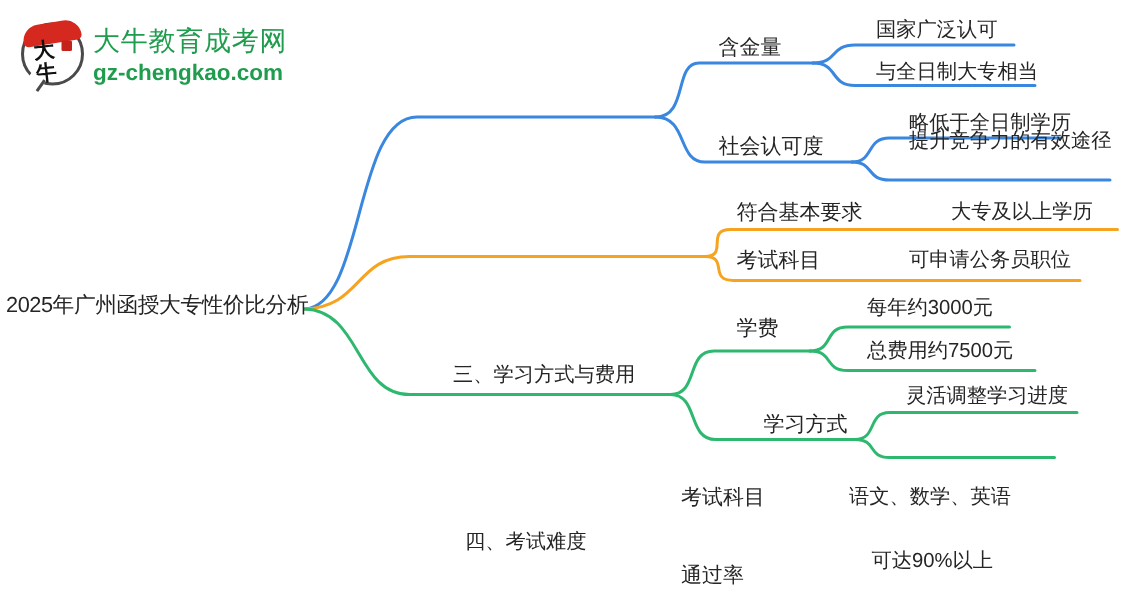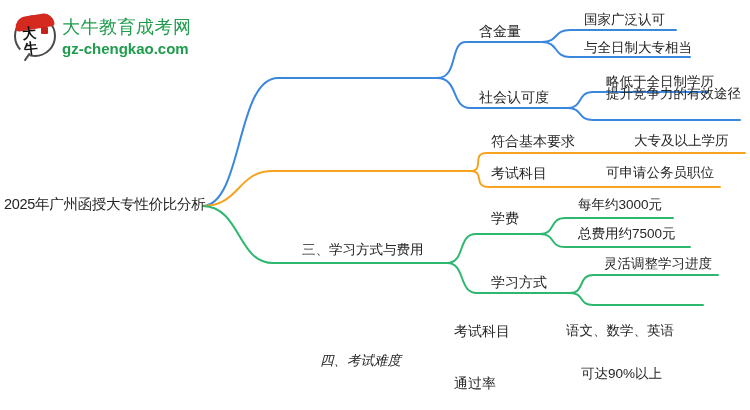--- a/index.html
+++ b/index.html
@@ -86,22 +86,22 @@
 
   <div class="label lbl-sub" style="left:491px;top:133px;">符合基本要求</div>
   <div class="label lbl-leaf" style="left:634px;top:133px;">大专及以上学历</div>
   <div class="label lbl-sub" style="left:491px;top:165px;">考试科目</div>
   <div class="label lbl-leaf" style="left:606px;top:165px;">可申请公务员职位</div>
 
   <div class="label lbl-branch" style="left:302px;top:242px;">三、学习方式与费用</div>
   <div class="label lbl-sub" style="left:491px;top:210px;">学费</div>
   <div class="label lbl-leaf" style="left:578px;top:197px;">每年约3000元</div>
   <div class="label lbl-leaf" style="left:578px;top:226px;">总费用约7500元</div>
-  <div class="label lbl-sub" style="left:491px;top:274px;">学习方式</div>
+  <div class="label lbl-sub" style="left:509px;top:274px;">学习方式</div>
   <div class="label lbl-leaf" style="left:604px;top:256px;">灵活调整学习进度</div>
 
-  <div class="label lbl-branch" style="left:320px;top:353px;font-style:italic;">四、考试难度</div>
+  <div class="label lbl-branch" style="left:310px;top:353px;">四、考试难度</div>
   <div class="label lbl-sub" style="left:454px;top:323px;">考试科目</div>
   <div class="label lbl-leaf" style="left:566px;top:323px;">语文、数学、英语</div>
   <div class="label lbl-sub" style="left:454px;top:375px;">通过率</div>
   <div class="label lbl-leaf" style="left:581px;top:366px;">可达90%以上</div>
 
 </div>
 
 </body></html>

